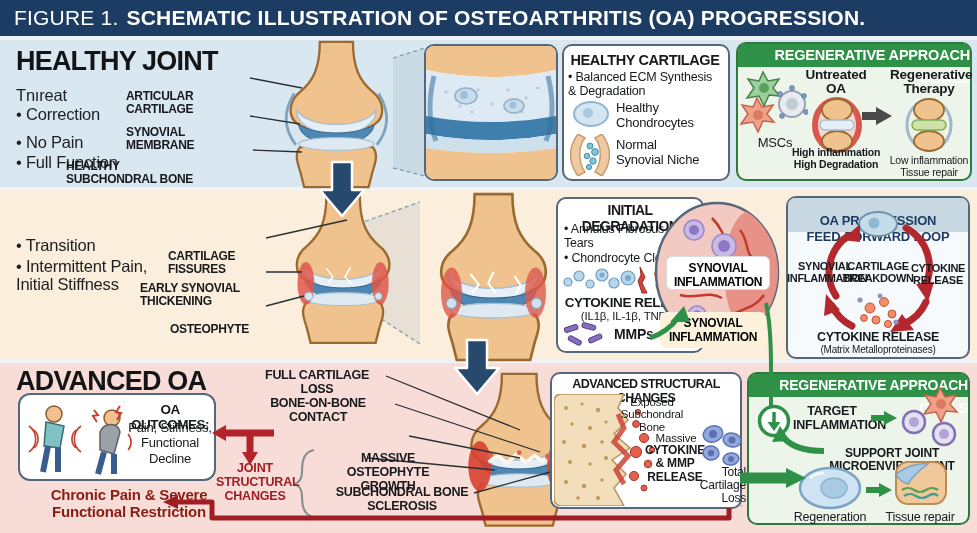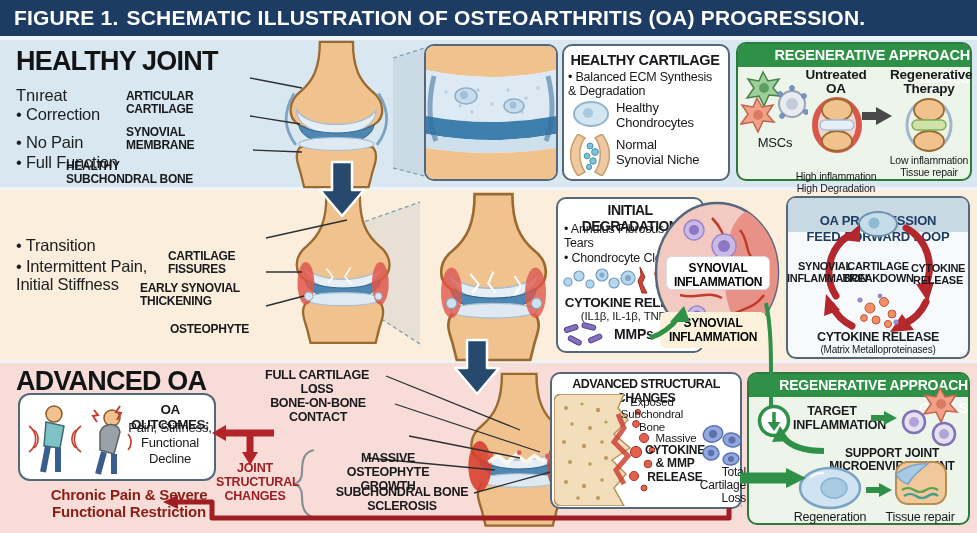--- a/index.html
+++ b/index.html
@@ -16,21 +16,21 @@
   .box{position:absolute;background:#fff;border:2px solid #55677a;border-radius:10px;box-sizing:border-box;}
   .gbox{border-color:#2e7a3c;background:#edf4e9;}
   .ghead{position:absolute;background:#2f9147;color:#fff;font-weight:bold;text-align:right;
          border-radius:7px 7px 0 0;letter-spacing:-0.2px;}
   .sectitle{position:absolute;font-weight:800;font-size:27px;letter-spacing:-0.8px;color:#121416;}
   .bullets{font-size:16.5px;color:#1c1e20;}
   svg{display:block;}
   #header{position:absolute;left:0;top:0;width:977px;height:36px;background:#1d3c63;
           color:#fff;font-size:21px;line-height:36px;padding-left:14px;box-sizing:border-box;
           letter-spacing:0.2px;white-space:nowrap;}
-  #header .fig{font-weight:700;margin-right:8px;}
+  #header .fig{font-weight:400;margin-right:8px;}
   #header .ttl{font-weight:600;}
   .badge{position:absolute;border-radius:6px;text-align:center;font-weight:800;font-size:12px;
          line-height:1.2;white-space:pre-line;padding-top:4px;box-sizing:border-box;letter-spacing:-0.3px;}
 </style>
 </head>
 <body>
 
 <div id="canvas">
 
   <div class="sec" style="top:40px;height:147px;background:#d9e8f0;"></div>
@@ -197,21 +197,21 @@
   </svg>
   <div class="t c" style="left:746px;top:136px;width:58px;font-size:13px;">MSCs</div>
   <div class="t b c ml" style="left:800px;top:68px;width:72px;font-size:13.5px;line-height:1.05;">Untreated
 OA</div>
   <svg class="abs" style="left:810px;top:96px;" width="54" height="58" viewBox="0 0 54 58">
     <ellipse cx="27" cy="29" rx="22" ry="25" fill="#f6d7cf" stroke="#d9574c" stroke-width="6"></ellipse>
     <ellipse cx="27" cy="14" rx="15" ry="11" fill="#efc28e" stroke="#9a6a30" stroke-width="1.8"></ellipse>
     <ellipse cx="27" cy="45" rx="15" ry="10" fill="#efc28e" stroke="#9a6a30" stroke-width="1.8"></ellipse>
     <rect x="10" y="24" width="34" height="10" rx="5" fill="#e7eff6" stroke="#a8bfd2" stroke-width="1.5"></rect>
   </svg>
-  <div class="t c ml" style="left:786px;top:170px;width:100px;font-size:10.5px;line-height:1.15;">High inflammation
+  <div class="t c ml" style="left:786px;top:146px;width:100px;font-size:10.5px;line-height:1.15;font-weight:bold;">High inflammation
 High Degradation</div>
   <div class="t b c ml" style="left:890px;top:68px;width:78px;font-size:13.5px;line-height:1.05;">Regenerative
 Therapy</div>
   <svg class="abs" style="left:902px;top:96px;" width="54" height="58" viewBox="0 0 54 58">
     <ellipse cx="27" cy="29" rx="22" ry="25" fill="#eef3e4" stroke="#9fb8cc" stroke-width="3"></ellipse>
     <ellipse cx="27" cy="14" rx="15" ry="11" fill="#efc28e" stroke="#9a6a30" stroke-width="1.8"></ellipse>
     <ellipse cx="27" cy="45" rx="15" ry="10" fill="#efc28e" stroke="#9a6a30" stroke-width="1.8"></ellipse>
     <rect x="10" y="24" width="34" height="10" rx="5" fill="#cfe3a8" stroke="#7fae5a" stroke-width="1.5"></rect>
   </svg>
   <div class="t c ml" style="left:882px;top:154px;width:94px;font-size:10.5px;line-height:1.15;">Low inflammation

